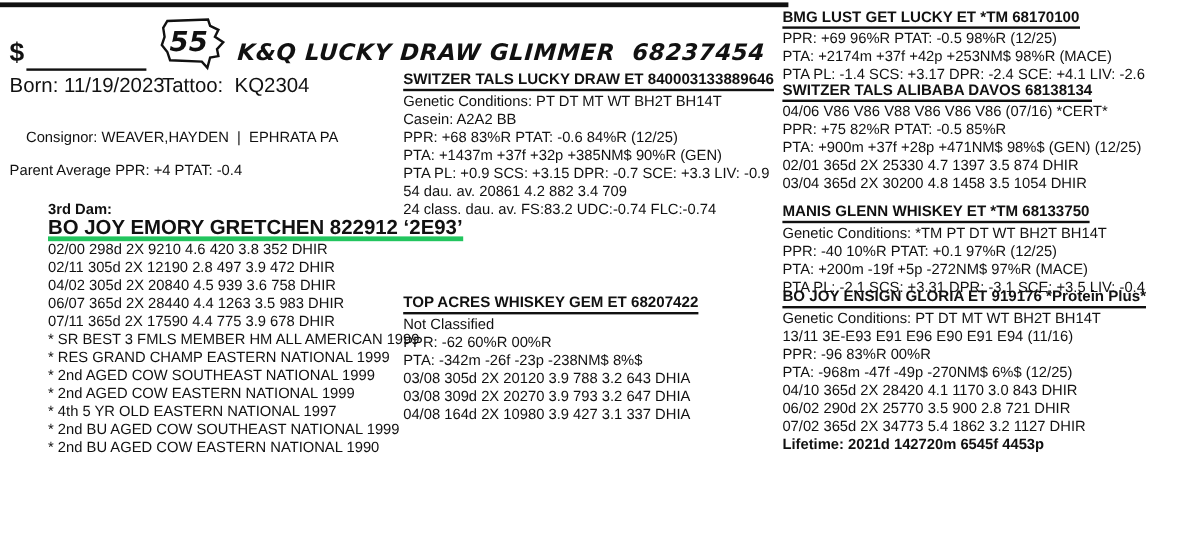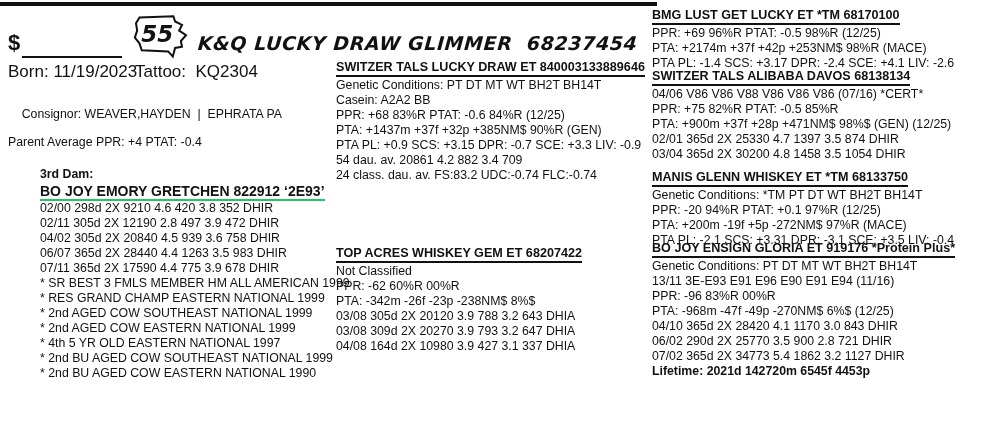--- a/index.html
+++ b/index.html
@@ -22,22 +22,22 @@
   .lot-badge{margin-left:8px;margin-bottom:-6px;}
   .title{
     font-family:"DejaVu Sans","Liberation Sans",sans-serif;
     font-style:italic;font-weight:bold;font-size:19px;letter-spacing:.6px;
     margin-left:10px;margin-bottom:4px;white-space:pre;transform:skewX(-4deg);
   }
   .pair-row{display:flex;font-size:17px;line-height:15px;white-space:pre;}
   .pair-row .first{width:127px;}
   .bold{font-weight:bold;}
   .dam3-name{
-    font-size:14px;font-weight:bold;display:inline-block;
-    border-bottom:2px solid #22c55e;line-height:15px;white-space:pre;
+    font-size:17px;font-weight:bold;display:inline-block;
+    border-bottom:4px solid #22c55e;line-height:15px;white-space:pre;
   }
 </style>
 </head>
 <body>
 
 <div class="page">
 
   <div class="top-rule"></div>
 
   <div class="price-row">
@@ -128,21 +128,21 @@
         <div class="line">PTA: +900m +37f +28p +471NM$ 98%$ (GEN) (12/25)</div>
         <div class="line">02/01 365d 2X 25330 4.7 1397 3.5 874 DHIR</div>
         <div class="line">03/04 365d 2X 30200 4.8 1458 3.5 1054 DHIR</div>
       </div>
   </div>
 
   <div class="abs" style="left:652px;top:167px;width:335px;">
     <span class="blk-header">MANIS GLENN WHISKEY ET *TM 68133750</span>
     <div>
         <div class="line">Genetic Conditions: *TM PT DT WT BH2T BH14T</div>
-        <div class="line">PPR: -20 94%R PTAT: +0.1 97%R (12/25)</div>
+        <div class="line">PPR: -40 10%R PTAT: +0.1 97%R (12/25)</div>
         <div class="line">PTA: +200m -19f +5p -272NM$ 97%R (MACE)</div>
         <div class="line">PTA PL: -2.1 SCS: +3.31 DPR: -3.1 SCE: +3.5 LIV: -0.4</div>
       </div>
   </div>
 
   <div class="abs" style="left:652px;top:238px;width:335px;">
     <span class="blk-header">BO JOY ENSIGN GLORIA ET 919176 *Protein Plus*</span>
     <div>
         <div class="line">Genetic Conditions: PT DT MT WT BH2T BH14T</div>
         <div class="line">13/11 3E-E93 E91 E96 E90 E91 E94 (11/16)</div>

